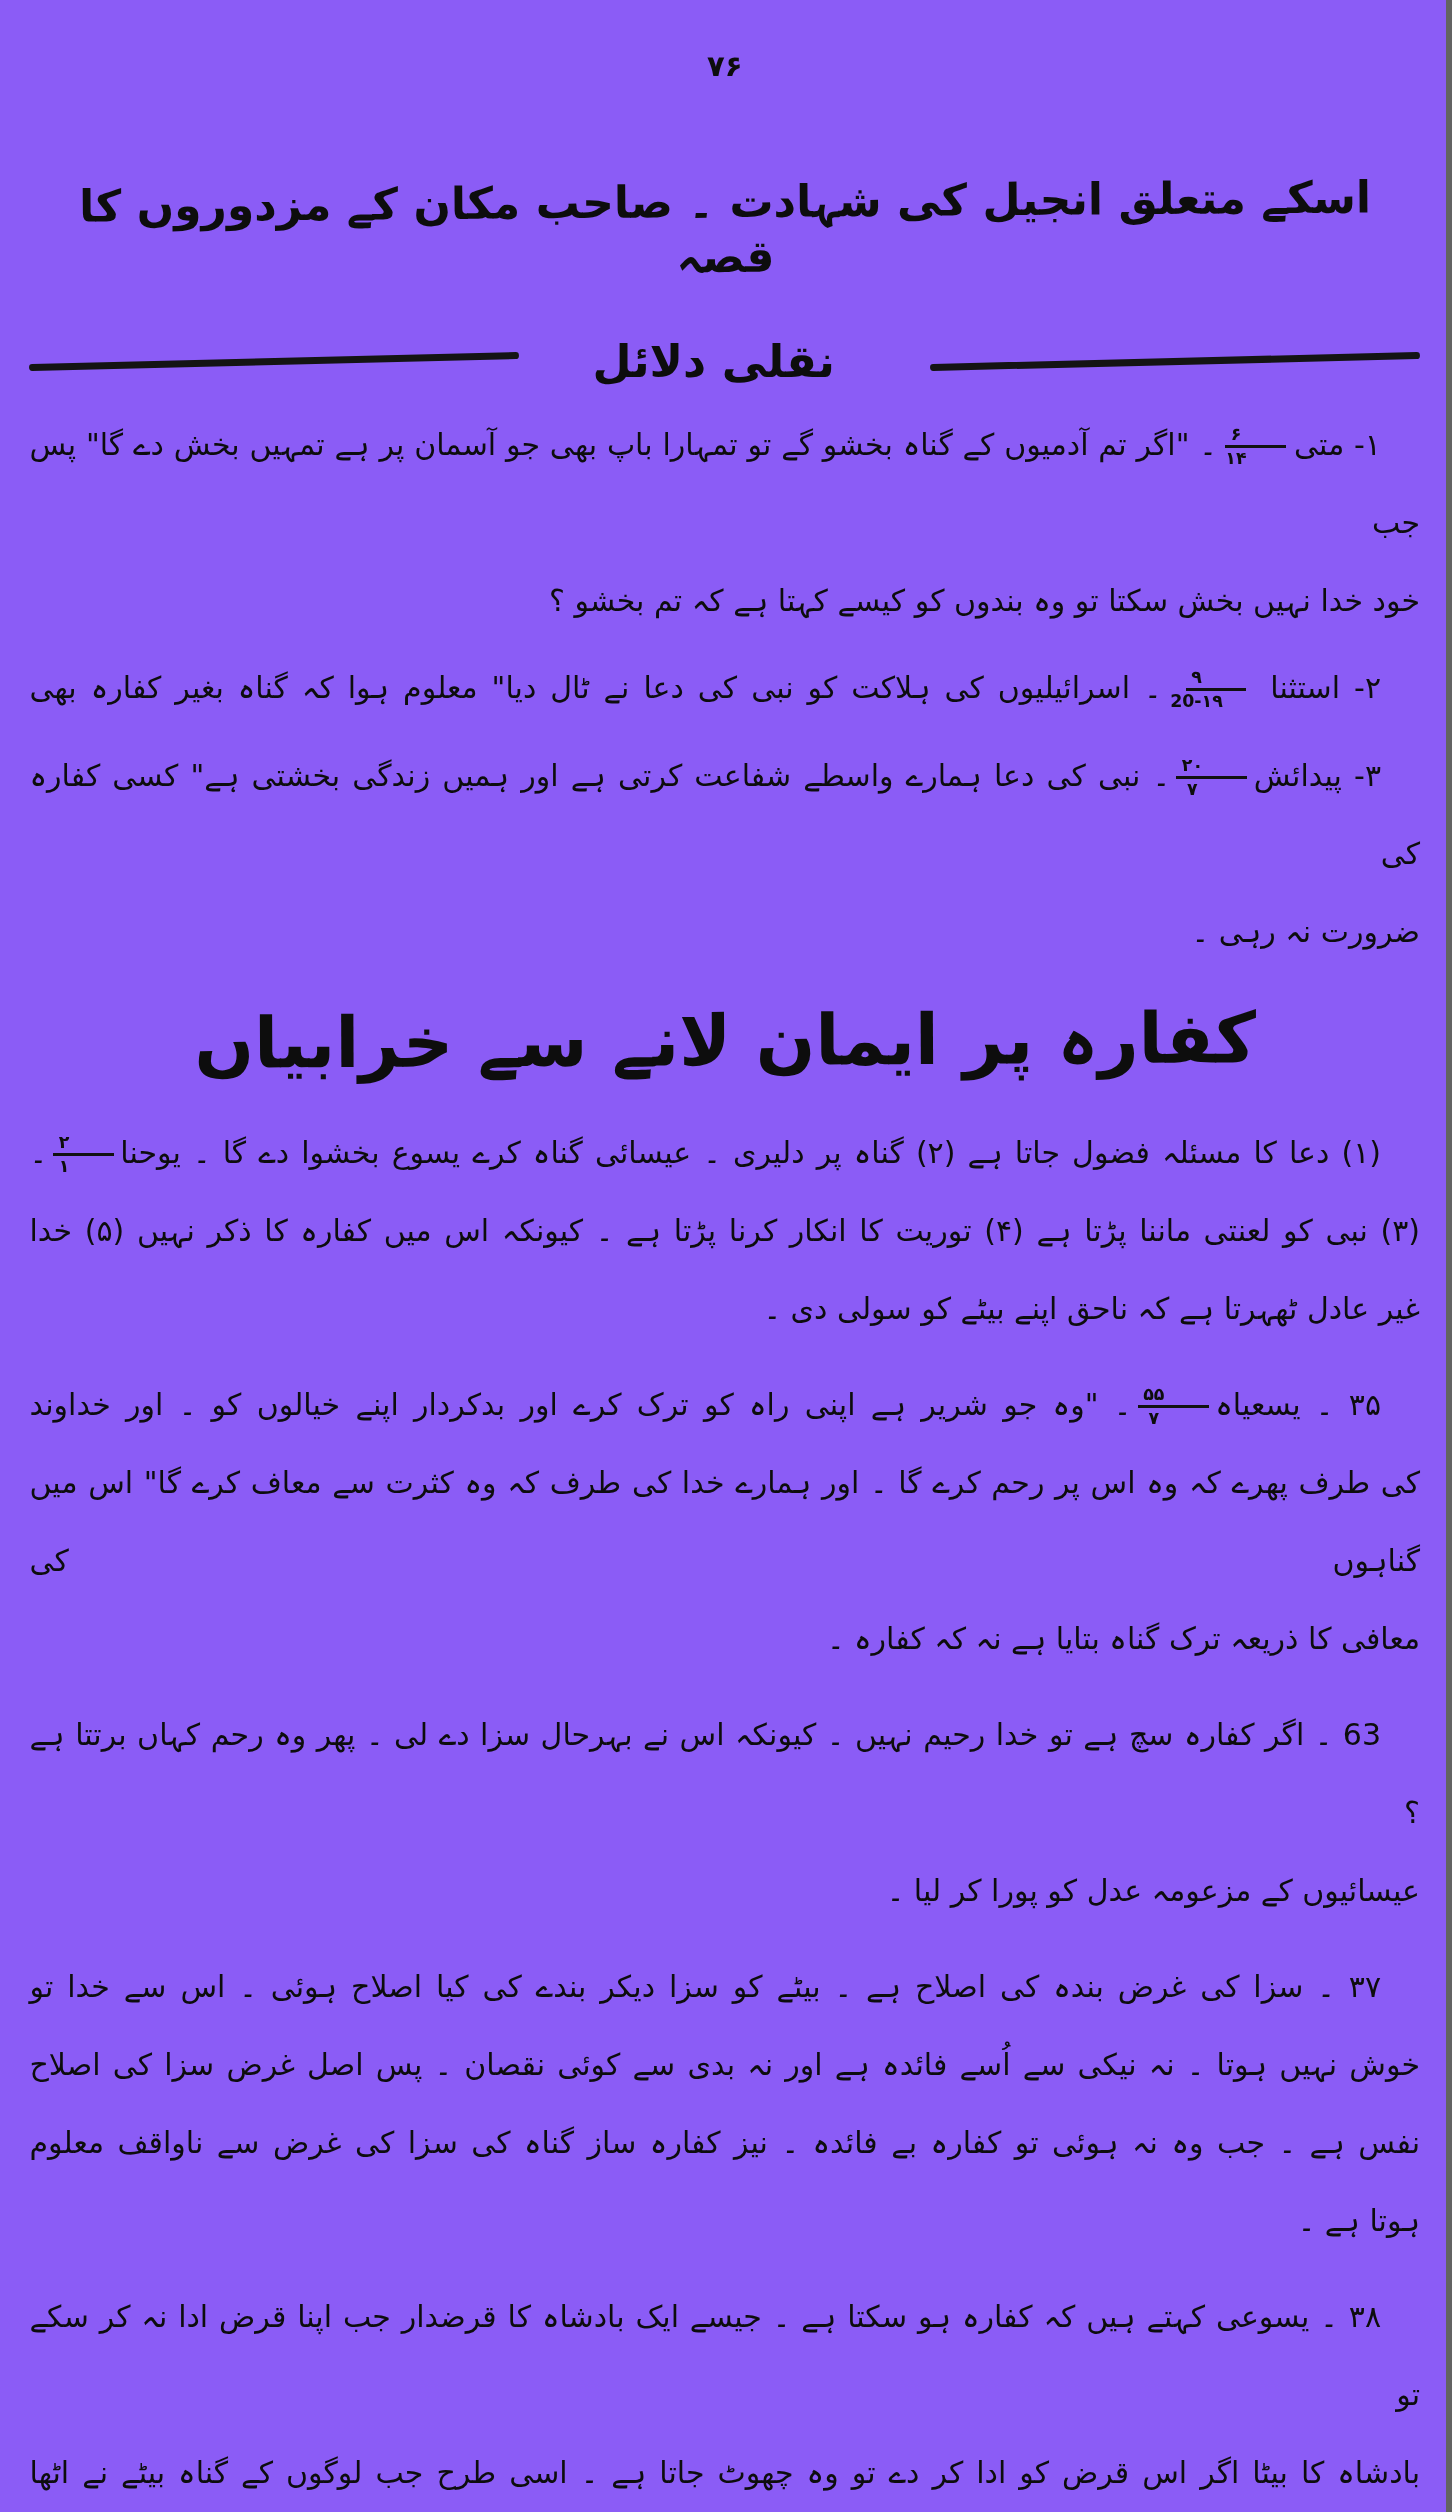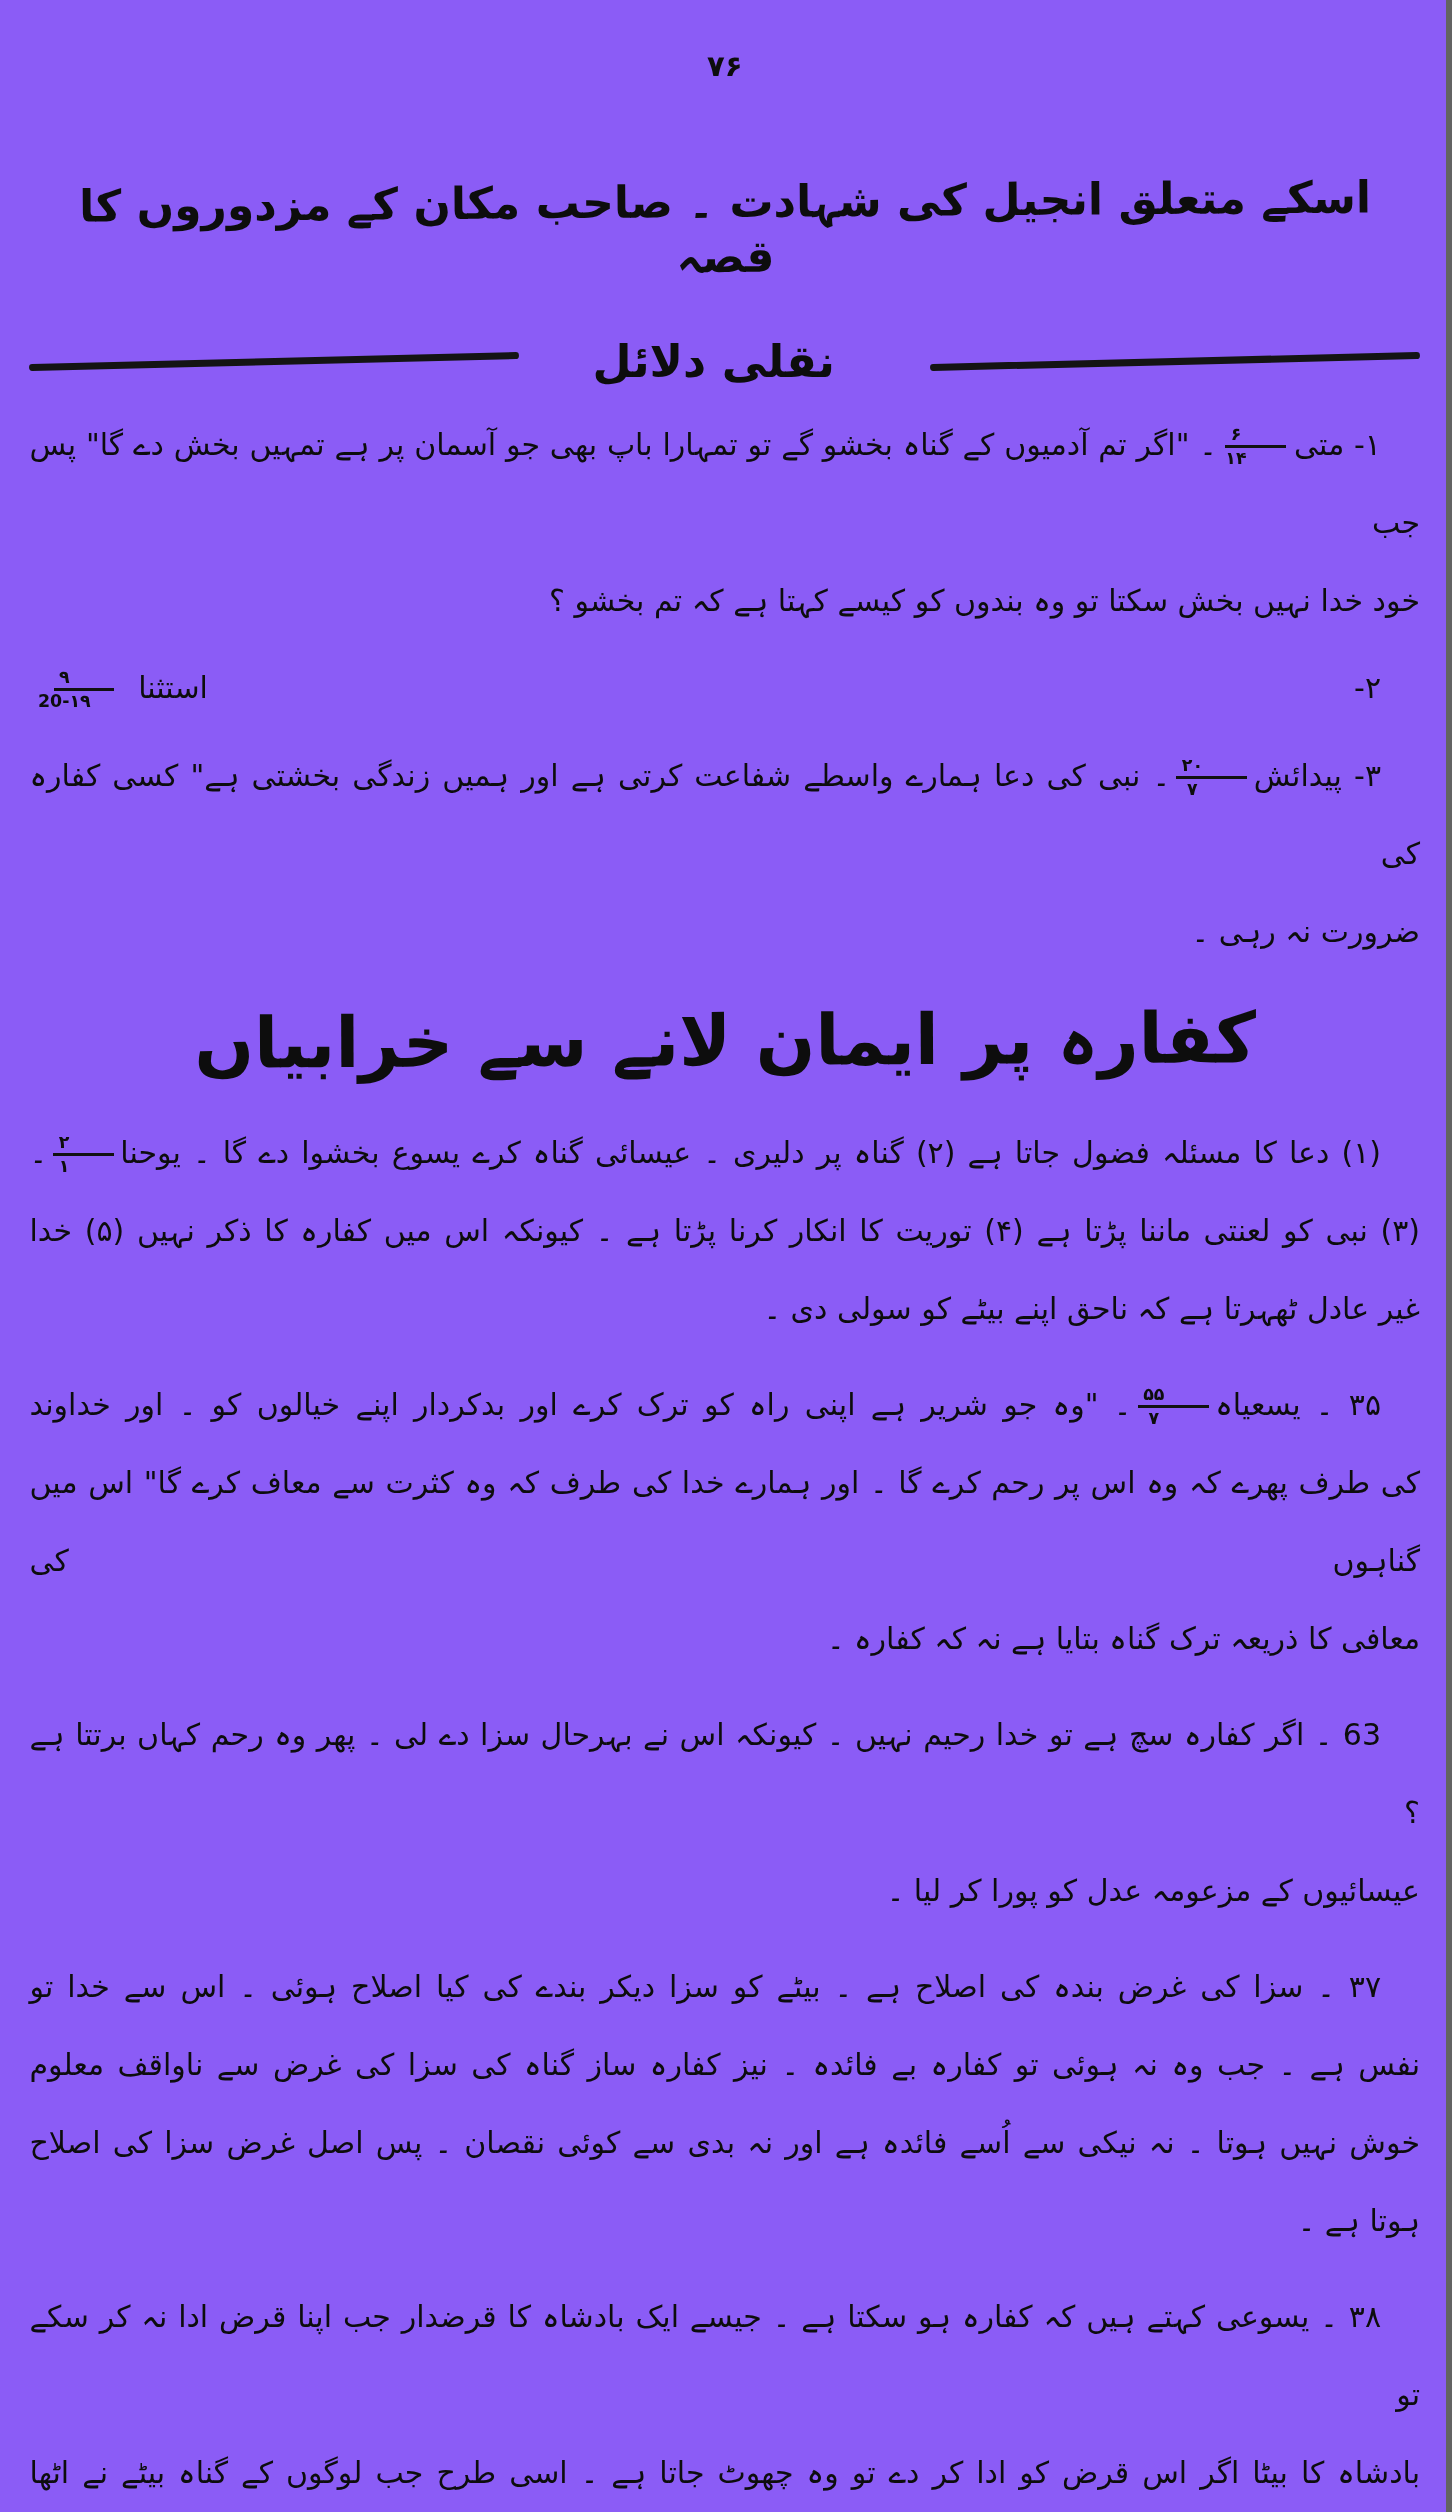--- a/index.html
+++ b/index.html
@@ -73,21 +73,21 @@
           </span><span>۔ "اگر تم آدمیوں کے گناہ بخشو گے تو تمہارا باپ بھی جو آسمان پر ہے تمہیں بخش دے گا" پس جب</span>
       </div>
       <div class="tline">خود خدا نہیں بخش سکتا تو وہ بندوں کو کیسے کہتا ہے کہ تم بخشو ؟</div>
     </div>
 
     <div class="para">
       <div class="tline justify indent">
         <span>۲- استثنا</span><span class="frac">
             <span class="num">۹</span>
             <span class="den">20-۱۹</span>
-          </span>
+          </span><span>۔ اسرائیلیوں کی ہلاکت کو نبی کی دعا نے ٹال دیا" معلوم ہوا کہ گناہ بغیر کفارہ بھی</span>
       </div>
     </div>
 
     <div class="para">
       <div class="tline justify indent">
         <span>۳- پیدائش</span><span class="frac">
             <span class="num">۲۰</span>
             <span class="den">۷</span>
           </span><span>۔ نبی کی دعا ہمارے واسطے شفاعت کرتی ہے اور ہمیں زندگی بخشتی ہے" کسی کفارہ کی</span>
       </div>
@@ -118,22 +118,22 @@
       <div class="tline">معافی کا ذریعہ ترک گناہ بتایا ہے نہ کہ کفارہ ۔</div>
     </div>
 
     <div class="para gap">
       <div class="tline justify indent">63 ۔ اگر کفارہ سچ ہے تو خدا رحیم نہیں ۔ کیونکہ اس نے بہرحال سزا دے لی ۔ پھر وہ رحم کہاں برتتا ہے ؟</div>
       <div class="tline">عیسائیوں کے مزعومہ عدل کو پورا کر لیا ۔</div>
     </div>
 
     <div class="para gap">
       <div class="tline justify indent">۳۷ ۔ سزا کی غرض بندہ کی اصلاح ہے ۔ بیٹے کو سزا دیکر بندے کی کیا اصلاح ہوئی ۔ اس سے خدا تو</div>
+      <div class="tline justify">خوش نہیں ہوتا ۔ نہ نیکی سے اُسے فائدہ ہے اور نہ بدی سے کوئی نقصان ۔ پس اصل غرض سزا کی اصلاح</div>
       <div class="tline justify">نفس ہے ۔ جب وہ نہ ہوئی تو کفارہ بے فائدہ ۔ نیز کفارہ ساز گناہ کی سزا کی غرض سے ناواقف معلوم</div>
-      <div class="tline justify">خوش نہیں ہوتا ۔ نہ نیکی سے اُسے فائدہ ہے اور نہ بدی سے کوئی نقصان ۔ پس اصل غرض سزا کی اصلاح</div>
       <div class="tline">ہوتا ہے ۔</div>
     </div>
 
     <div class="para gap">
       <div class="tline justify indent">۳۸ ۔ یسوعی کہتے ہیں کہ کفارہ ہو سکتا ہے ۔ جیسے ایک بادشاہ کا قرضدار جب اپنا قرض ادا نہ کر سکے تو</div>
       <div class="tline justify">بادشاہ کا بیٹا اگر اس قرض کو ادا کر دے تو وہ چھوٹ جاتا ہے ۔ اسی طرح جب لوگوں کے گناہ بیٹے نے اٹھا</div>
 
     </div>
 
   </div>

